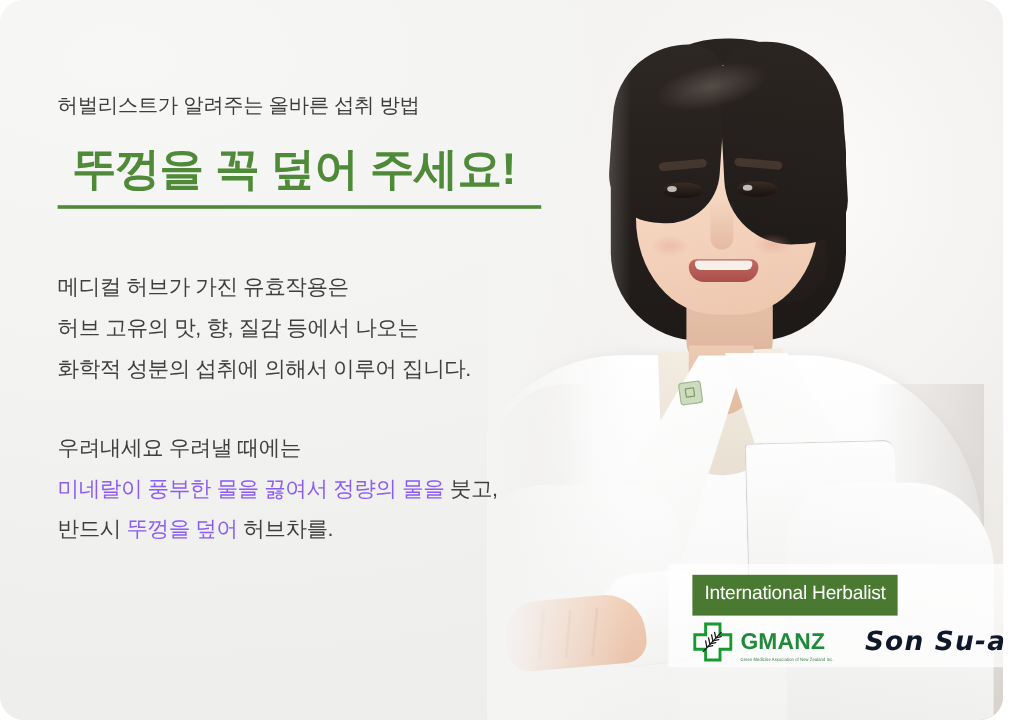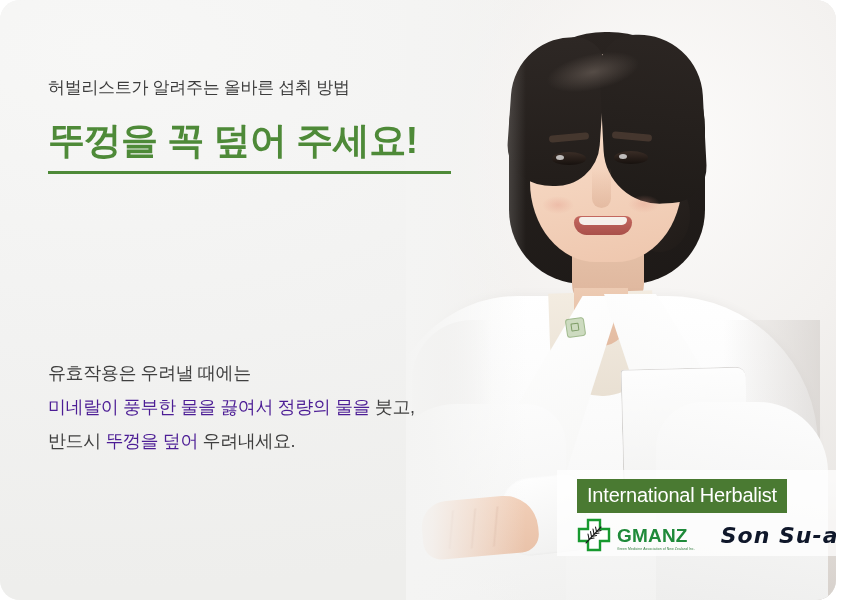--- a/index.html
+++ b/index.html
@@ -301,21 +301,21 @@
     left: 0;
     top: 76px;
     font-size: 17px;
     line-height: 24px;
     letter-spacing: -0.3px;
     color: #3d3d3d;
     white-space: nowrap;
   }
   .headline {
     position: absolute;
-    left: 0;
+    left: 12px;
     top: 118px;
     font-size: 37px;
     line-height: 46px;
     font-weight: bold;
     letter-spacing: -0.5px;
     color: #4e8a38;
     white-space: nowrap;
   }
   .headline-rule {
     position: absolute;
@@ -329,40 +329,40 @@
     position: absolute;
     left: 0;
     font-size: 18px;
     line-height: 34px;
     letter-spacing: -0.4px;
     color: #3f3f3f;
     white-space: nowrap;
   }
   .para.p1 { top: 222px; }
   .para.p2 { top: 356px; }
-  .para .hl { color: #4c1d95; }
+  .para .hl { color: #8b5cf6; }
 
   
   .badge {
     position: absolute;
     left: 557px;
     top: 470px;
     width: 303px;
     height: 86px;
     background: rgba(255,255,255,0.72);
   }
   .badge-bar {
     position: absolute;
     left: 20px;
     top: 9px;
     padding: 2px 10px 4px 10px;
     background: #4a7a32;
   }
   .badge-bar span {
-    font-size: 20px;
+    font-size: 16px;
     line-height: 28px;
     color: #ffffff;
     letter-spacing: -0.2px;
     white-space: nowrap;
   }
   .badge-row {
     position: absolute;
     left: 20px;
     top: 48px;
     display: flex;
@@ -457,25 +457,30 @@
   </div>
 
   <div class="content">
 
     <div class="eyebrow">허벌리스트가 알려주는 올바른 섭취 방법</div>
 
     <div class="headline">뚜껑을 꼭 덮어 주세요!</div>
 
     <div class="headline-rule"></div>
 
+    <div class="para p1">
+        <div><span>메디컬 허브가 가진 유효작용은</span></div>
+        <div><span>허브 고유의 맛, 향, 질감 등에서 나오는</span></div>
+        <div><span>화학적 성분의 섭취에 의해서 이루어 집니다.</span></div>
+      </div>
 
     <div class="para p2">
-        <div><span>유효작용은 우려낼 때에는</span></div>
+        <div><span>우려내세요 우려낼 때에는</span></div>
         <div><span class="hl">미네랄이 풍부한 물을 끓여서 정량의 물을</span><span> 붓고,</span></div>
-        <div><span>반드시 </span><span class="hl">뚜껑을 덮어</span><span> 우려내세요.</span></div>
+        <div><span>반드시 </span><span class="hl">뚜껑을 덮어</span><span> 허브차를.</span></div>
       </div>
   </div>
 
   <div class="badge">
 
     <div class="badge-bar">
       <span>International Herbalist</span>
     </div>
 
     <div class="badge-row">

